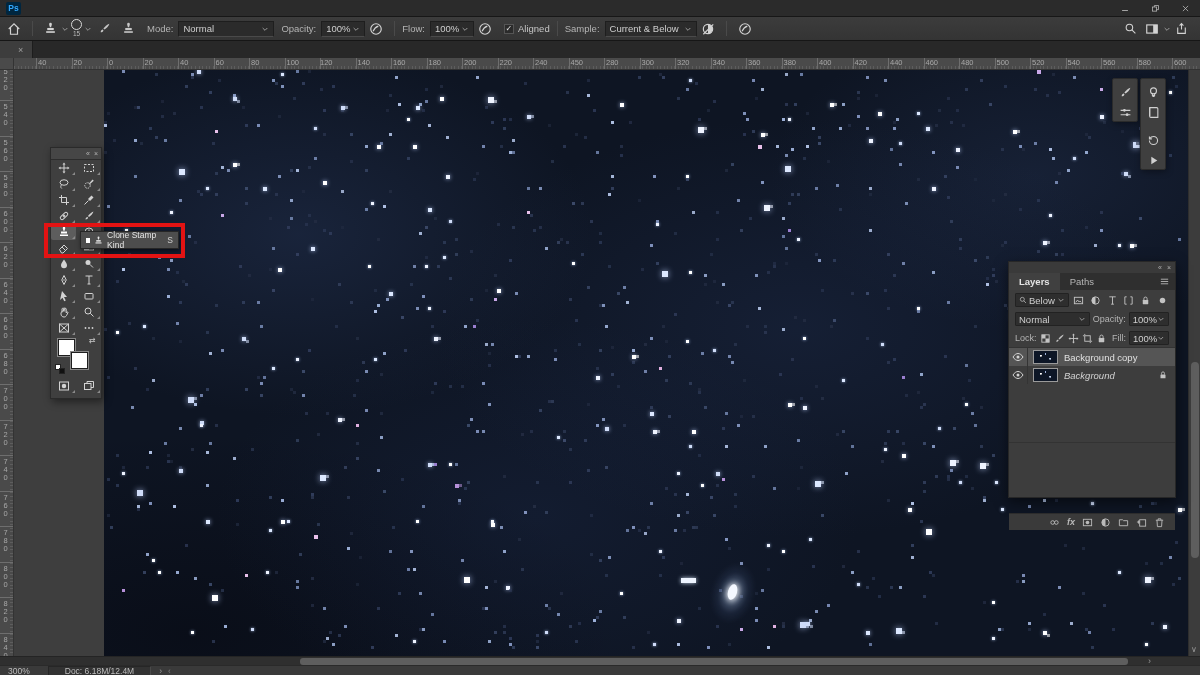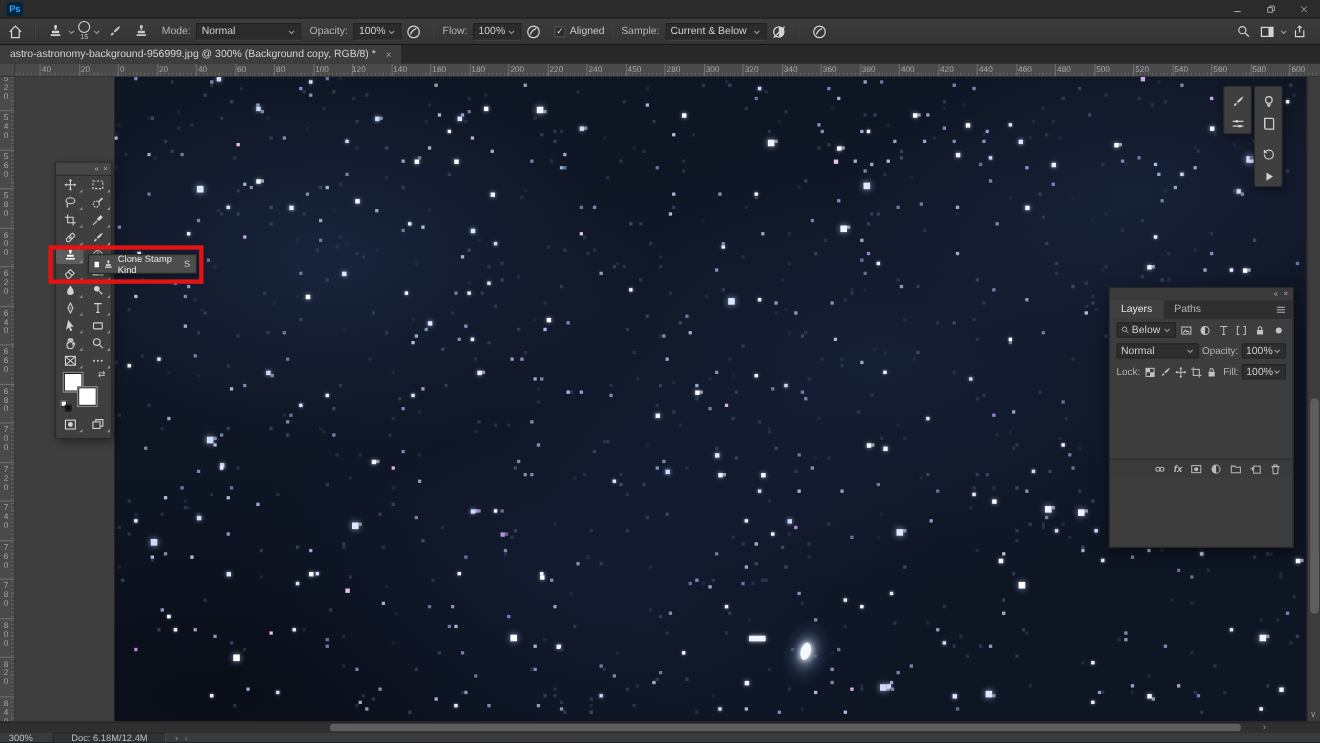--- a/index.html
+++ b/index.html
@@ -122,21 +122,21 @@
   .dock .di{width:13px;height:13px;color:#d0d0d0;margin-top:7px;}
   .dock .gap{height:8px;}
 
   
   #layerspanel{position:absolute;left:1008px;top:261px;width:168px;height:237px;background:#3d3d3d;
                border:1px solid #272727;box-shadow:0 4px 12px rgba(0,0,0,.5);z-index:6;font-size:9.5px;}
   #lp-title{height:11px;background:#3a3a3a;display:flex;align-items:center;justify-content:flex-end;
             gap:5px;color:#b0b0b0;font-size:7px;padding-right:4px;}
   #lp-tabs{height:17px;background:#2f2f2f;display:flex;align-items:center;}
   .lp-tab{height:17px;display:flex;align-items:center;padding:0 10px;color:#b5b5b5;}
-  .lp-tab.active{background:#404040;color:#e4e4e4;}
+  .lp-tab.active{background:#404040;color:#e4e4e4;font-weight:bold;}
   #lp-menu{margin-left:auto;margin-right:5px;width:11px;height:11px;color:#b5b5b5;}
   .lp-row{display:flex;align-items:center;padding:3px 6px 2px 6px;gap:3px;}
   .lp-ib{width:15px;height:14px;display:flex;align-items:center;justify-content:center;color:#c3c3c3;}
   .lp-ib svg{width:11px;height:11px;}
   #lp-list{height:96px;border-top:1px solid #333;border-bottom:1px solid #333;background:#3d3d3d;}
   .layer-row{height:18px;display:flex;align-items:center;}
   .layer-row.selected{background:#555555;}
   .eyecell{width:19px;height:100%;display:flex;align-items:center;justify-content:center;border-right:1px solid #343434;color:#d5d5d5;}
   .eyecell svg{width:12px;height:12px;}
   .thumb{width:25px;height:14px;margin-left:5px;border:1px solid #9a9a9a;
@@ -491,21 +491,20 @@
       <span class="obicon">
           <svg class="ic" width="13" height="13">
             <use href="#ic-share"></use>
           </svg>
         </span>
     </div>
   </div>
 
   <div id="tabbar">
     <div id="doctab">
-      <span>astro-astronomy-background-956999.jpg @ 300% (Background copy, RGB/8) *</span>
       <span class="x">×</span>
     </div>
   </div>
 
   <div id="corner"></div>
   <div id="hruler">
       <span class="htick" style="left: 22px;"></span>
       <span class="hlab" style="left: 24px;">40</span>
       <span class="htick" style="left: 57.5px;"></span>
       <span class="hlab" style="left: 59.5px;">20</span>
@@ -1958,20 +1957,43 @@
           </svg>
         </span>
       <span style="color:#b4b4b4;font-size:9px;margin-left:2px">Fill:</span>
       <div class="minisel" style="width:40px">
         <span>100%</span>
         <svg class="ic chev">
             <use href="#ic-chev"></use>
           </svg>
       </div>
     </div>
+    <div id="lp-list">
+      <div class="layer-row selected">
+        <span class="eyecell">
+            <svg class="ic">
+              <use href="#ic-eye"></use>
+            </svg>
+          </span>
+        <span class="thumb"></span>
+        <span class="lname">Background copy</span>
+      </div>
+      <div class="layer-row">
+        <span class="eyecell">
+            <svg class="ic">
+              <use href="#ic-eye"></use>
+            </svg>
+          </span>
+        <span class="thumb"></span>
+        <span class="lname italic">Background</span>
+        <svg class="ic llock">
+            <use href="#ic-lock"></use>
+          </svg>
+      </div>
+    </div>
     <div id="lp-fill"></div>
     <div id="lp-bottom">
       <svg class="ic">
           <use href="#ic-link"></use>
         </svg>
       <span class="fxtxt">fx</span>
       <svg class="ic">
           <use href="#ic-mask"></use>
         </svg>
       <svg class="ic">

